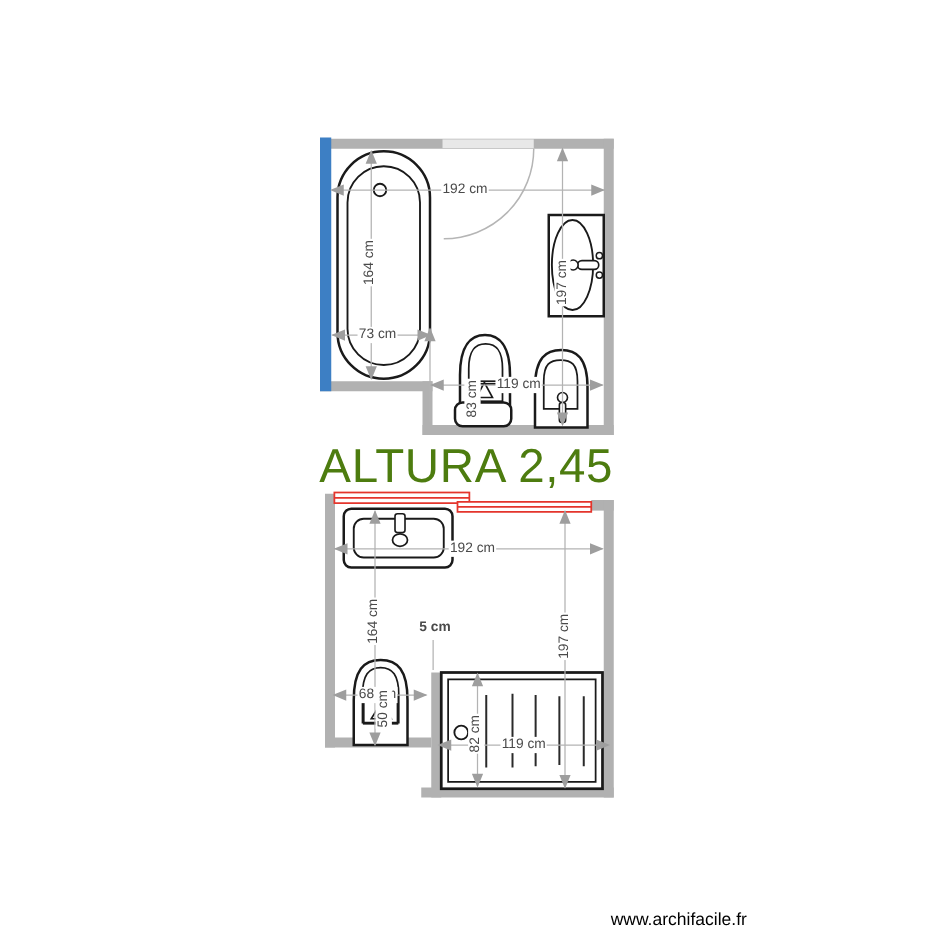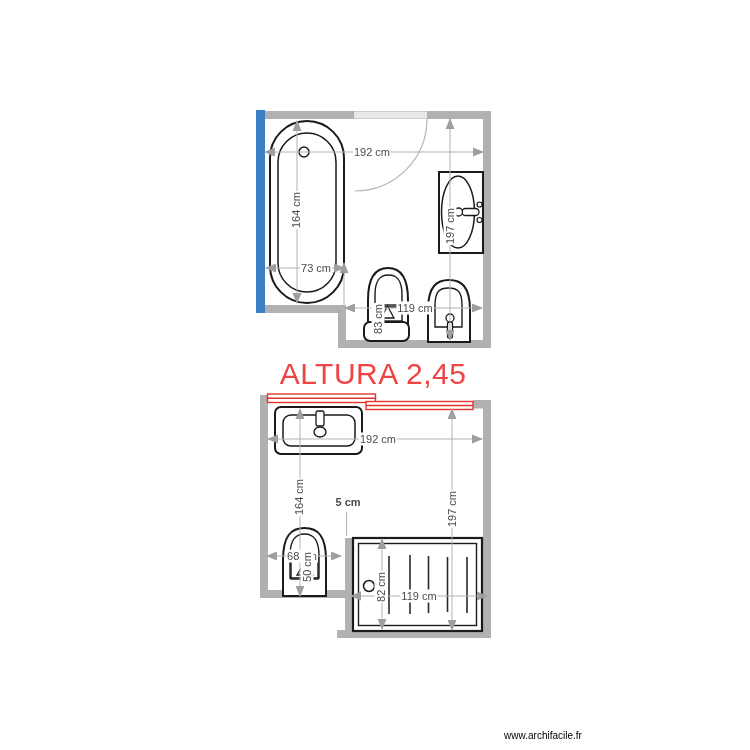--- a/index.html
+++ b/index.html
@@ -3,23 +3,23 @@
 <meta charset="utf-8">
 <style>
   html,body{margin:0;padding:0;background:#ffffff;}
   #stage{position:relative;width:750px;height:750px;background:#ffffff;overflow:hidden;
          font-family:"Liberation Sans", sans-serif;}
   #stage svg{position:absolute;left:0;top:0;}
   .lbl{position:absolute;font-size:11px;color:#4a4a4a;background:#ffffff;
        padding:0 1px;white-space:nowrap;line-height:13px;
        transform:translate(-50%,-50%);}
   .lbl.vert{transform:translate(-50%,-50%) rotate(-90deg);}
-  .title-lbl{position:absolute;font-size:30px;color:#ef4444;background:transparent;
+  .title-lbl{position:absolute;font-size:38px;color:#4d7c0f;background:transparent;
        white-space:nowrap;transform:translate(-50%,-50%);letter-spacing:0.5px;}
-  .mark-lbl{position:absolute;font-size:10px;color:#000000;background:transparent;
+  .mark-lbl{position:absolute;font-size:14px;color:#000000;background:transparent;
        white-space:nowrap;transform:translate(-50%,-50%);}
 </style>
 </head>
 <body>
 
 <div id="stage">
 
 <svg width="750" height="750" viewBox="0 0 750 750">
 
   <g>
@@ -153,21 +153,21 @@
     <path d="M452 631 L447.5 620 L456.5 620 Z"></path>
     <path d="M350 596 L361 591.5 L361 600.5 Z"></path>
     <path d="M488 596 L477 591.5 L477 600.5 Z"></path>
     <path d="M382 538 L377.5 549 L386.5 549 Z"></path>
     <path d="M382 630 L377.5 619 L386.5 619 Z"></path>
   </g>
 </svg>
 
 <div class="lbl" style="left:372px;top:152px;">192 cm</div>
 <div class="lbl vert" style="left:296px;top:210px;">164 cm</div>
-<div class="lbl" style="left:316px;top:268px;">73 cm</div>
+<div class="lbl" style="left:302px;top:268px;">73 cm</div>
 <div class="lbl vert" style="left:450px;top:226px;">197 cm</div>
 <div class="lbl" style="left:415px;top:308px;">119 cm</div>
 <div class="lbl vert" style="left:378px;top:319px;">83 cm</div>
 
 <div class="title-lbl" style="left:373px;top:374px;">ALTURA 2,45</div>
 
 <div class="lbl" style="left:378px;top:439px;">192 cm</div>
 <div class="lbl vert" style="left:299px;top:497px;">164 cm</div>
 <div class="lbl" style="left:348px;top:502px;font-weight:bold;">5 cm</div>
 <div class="lbl" style="left:302px;top:556px;">68 cm</div>

